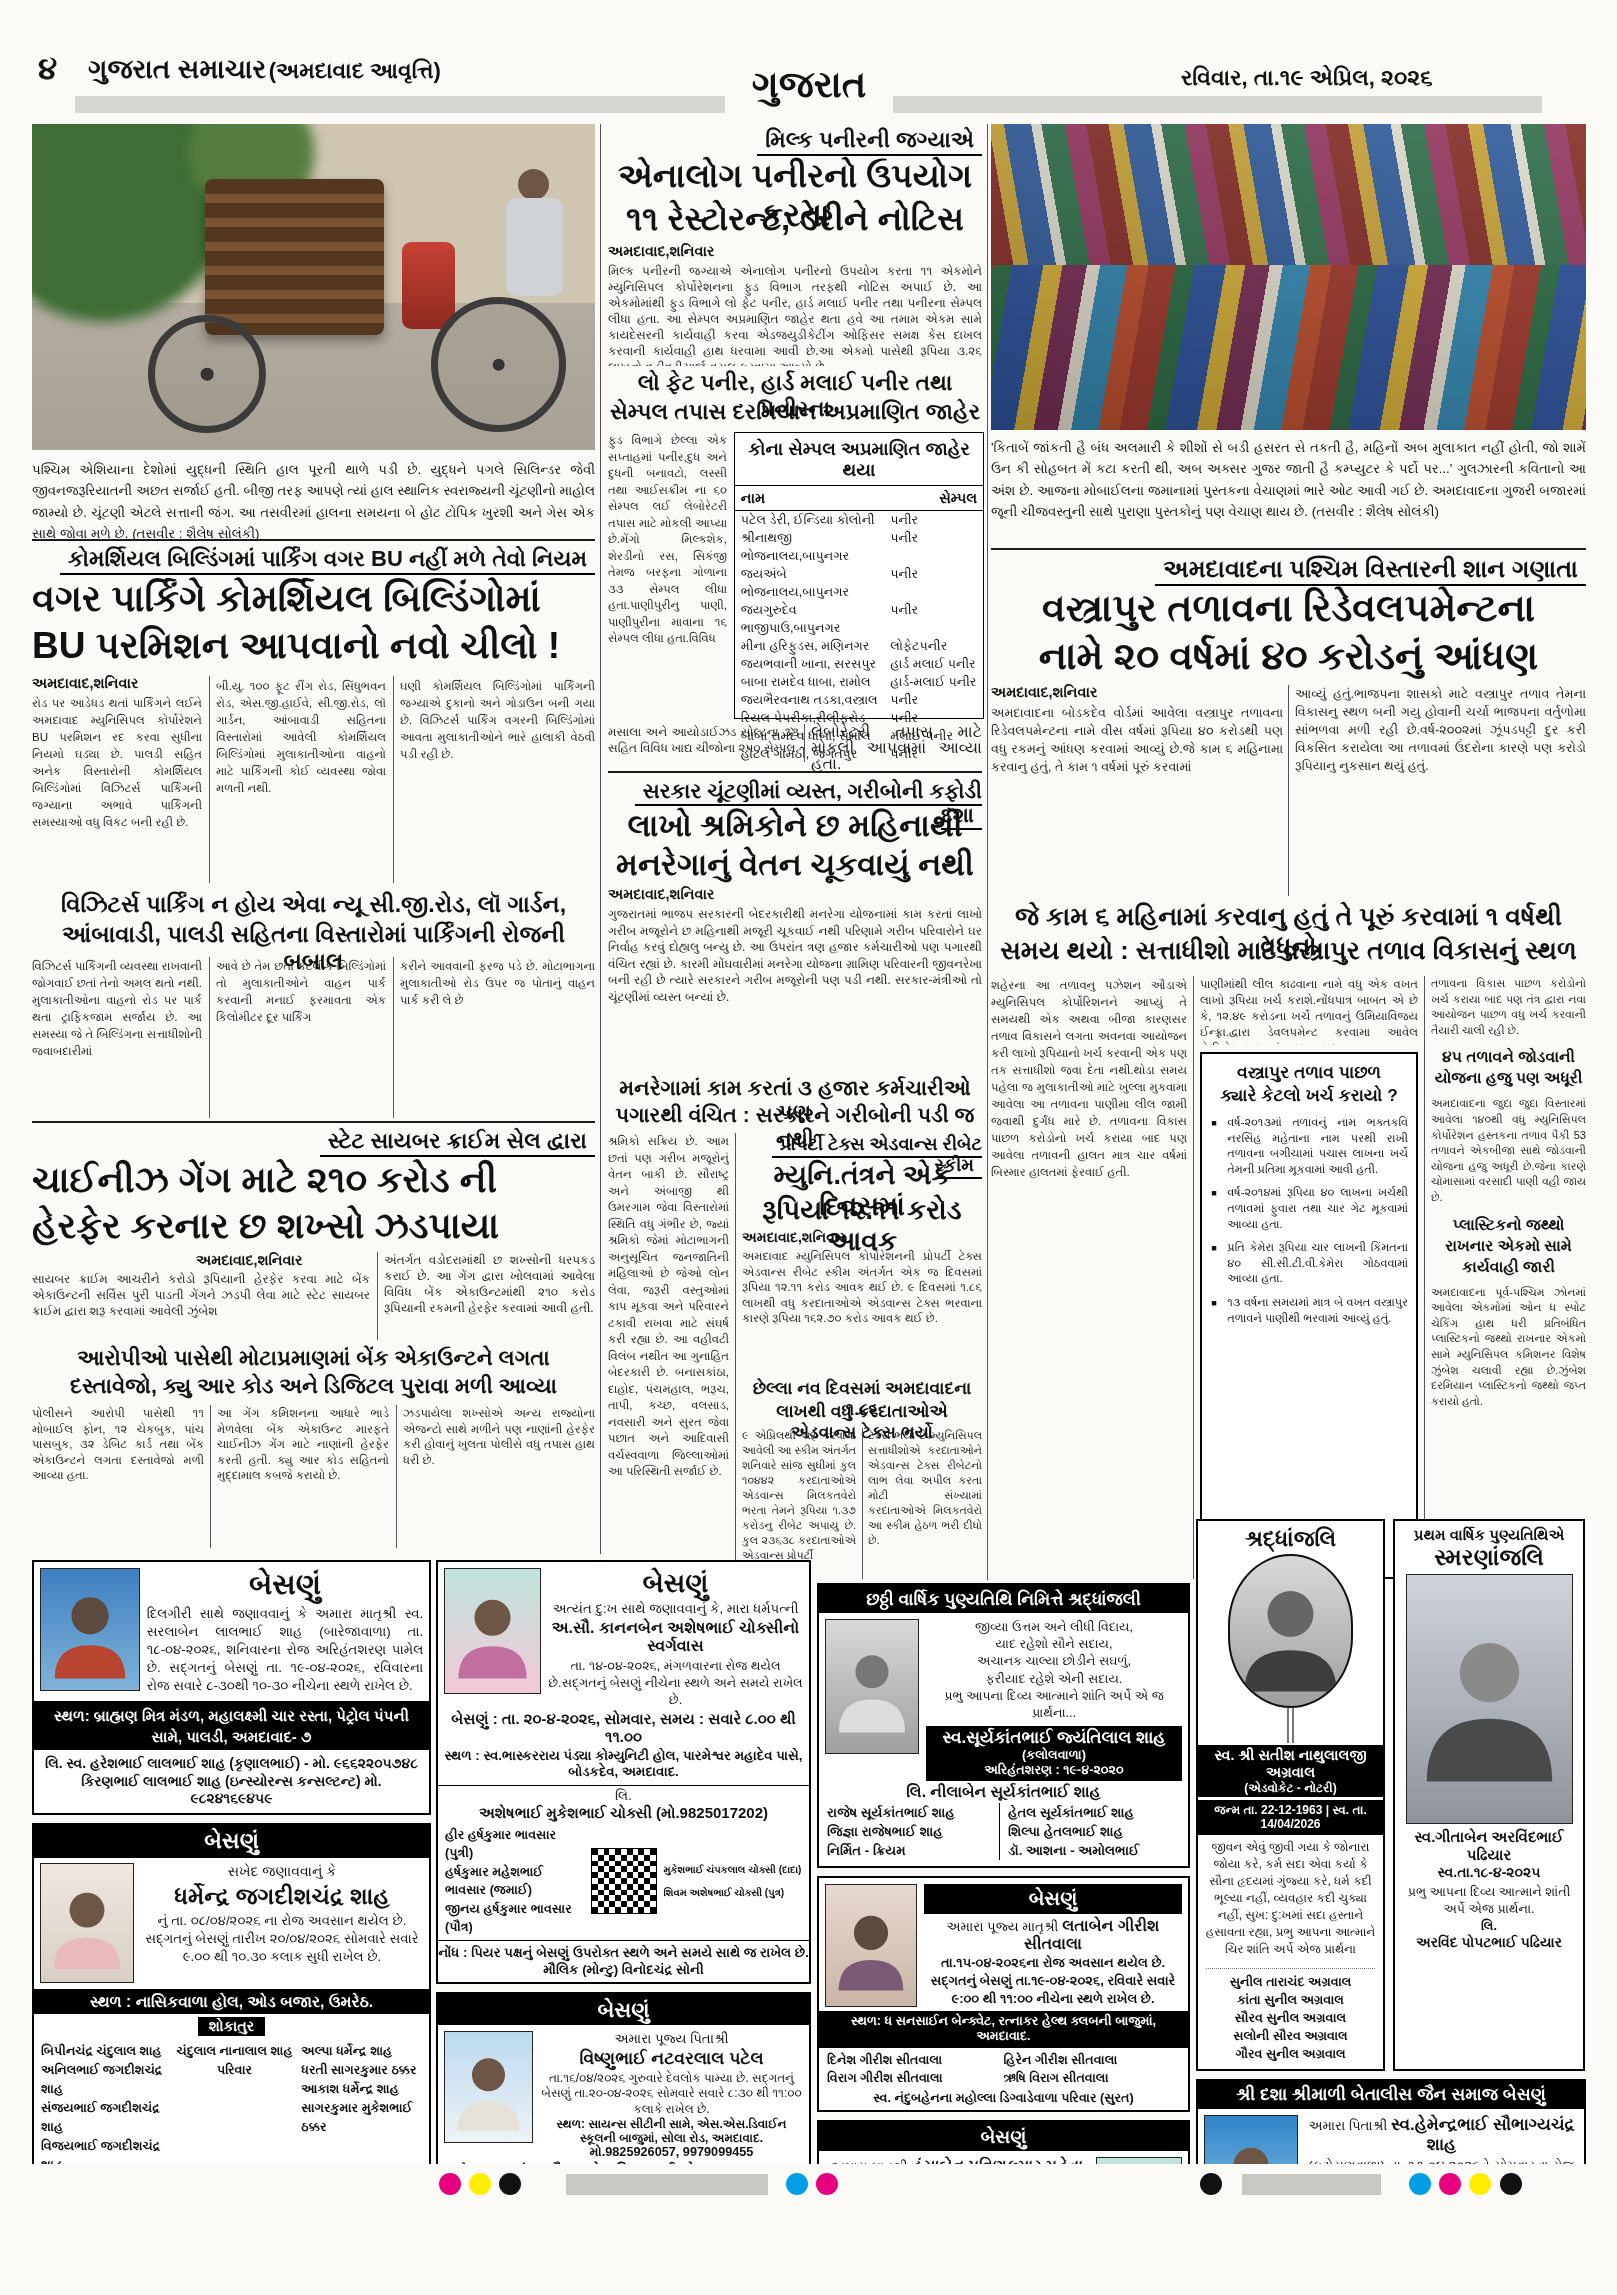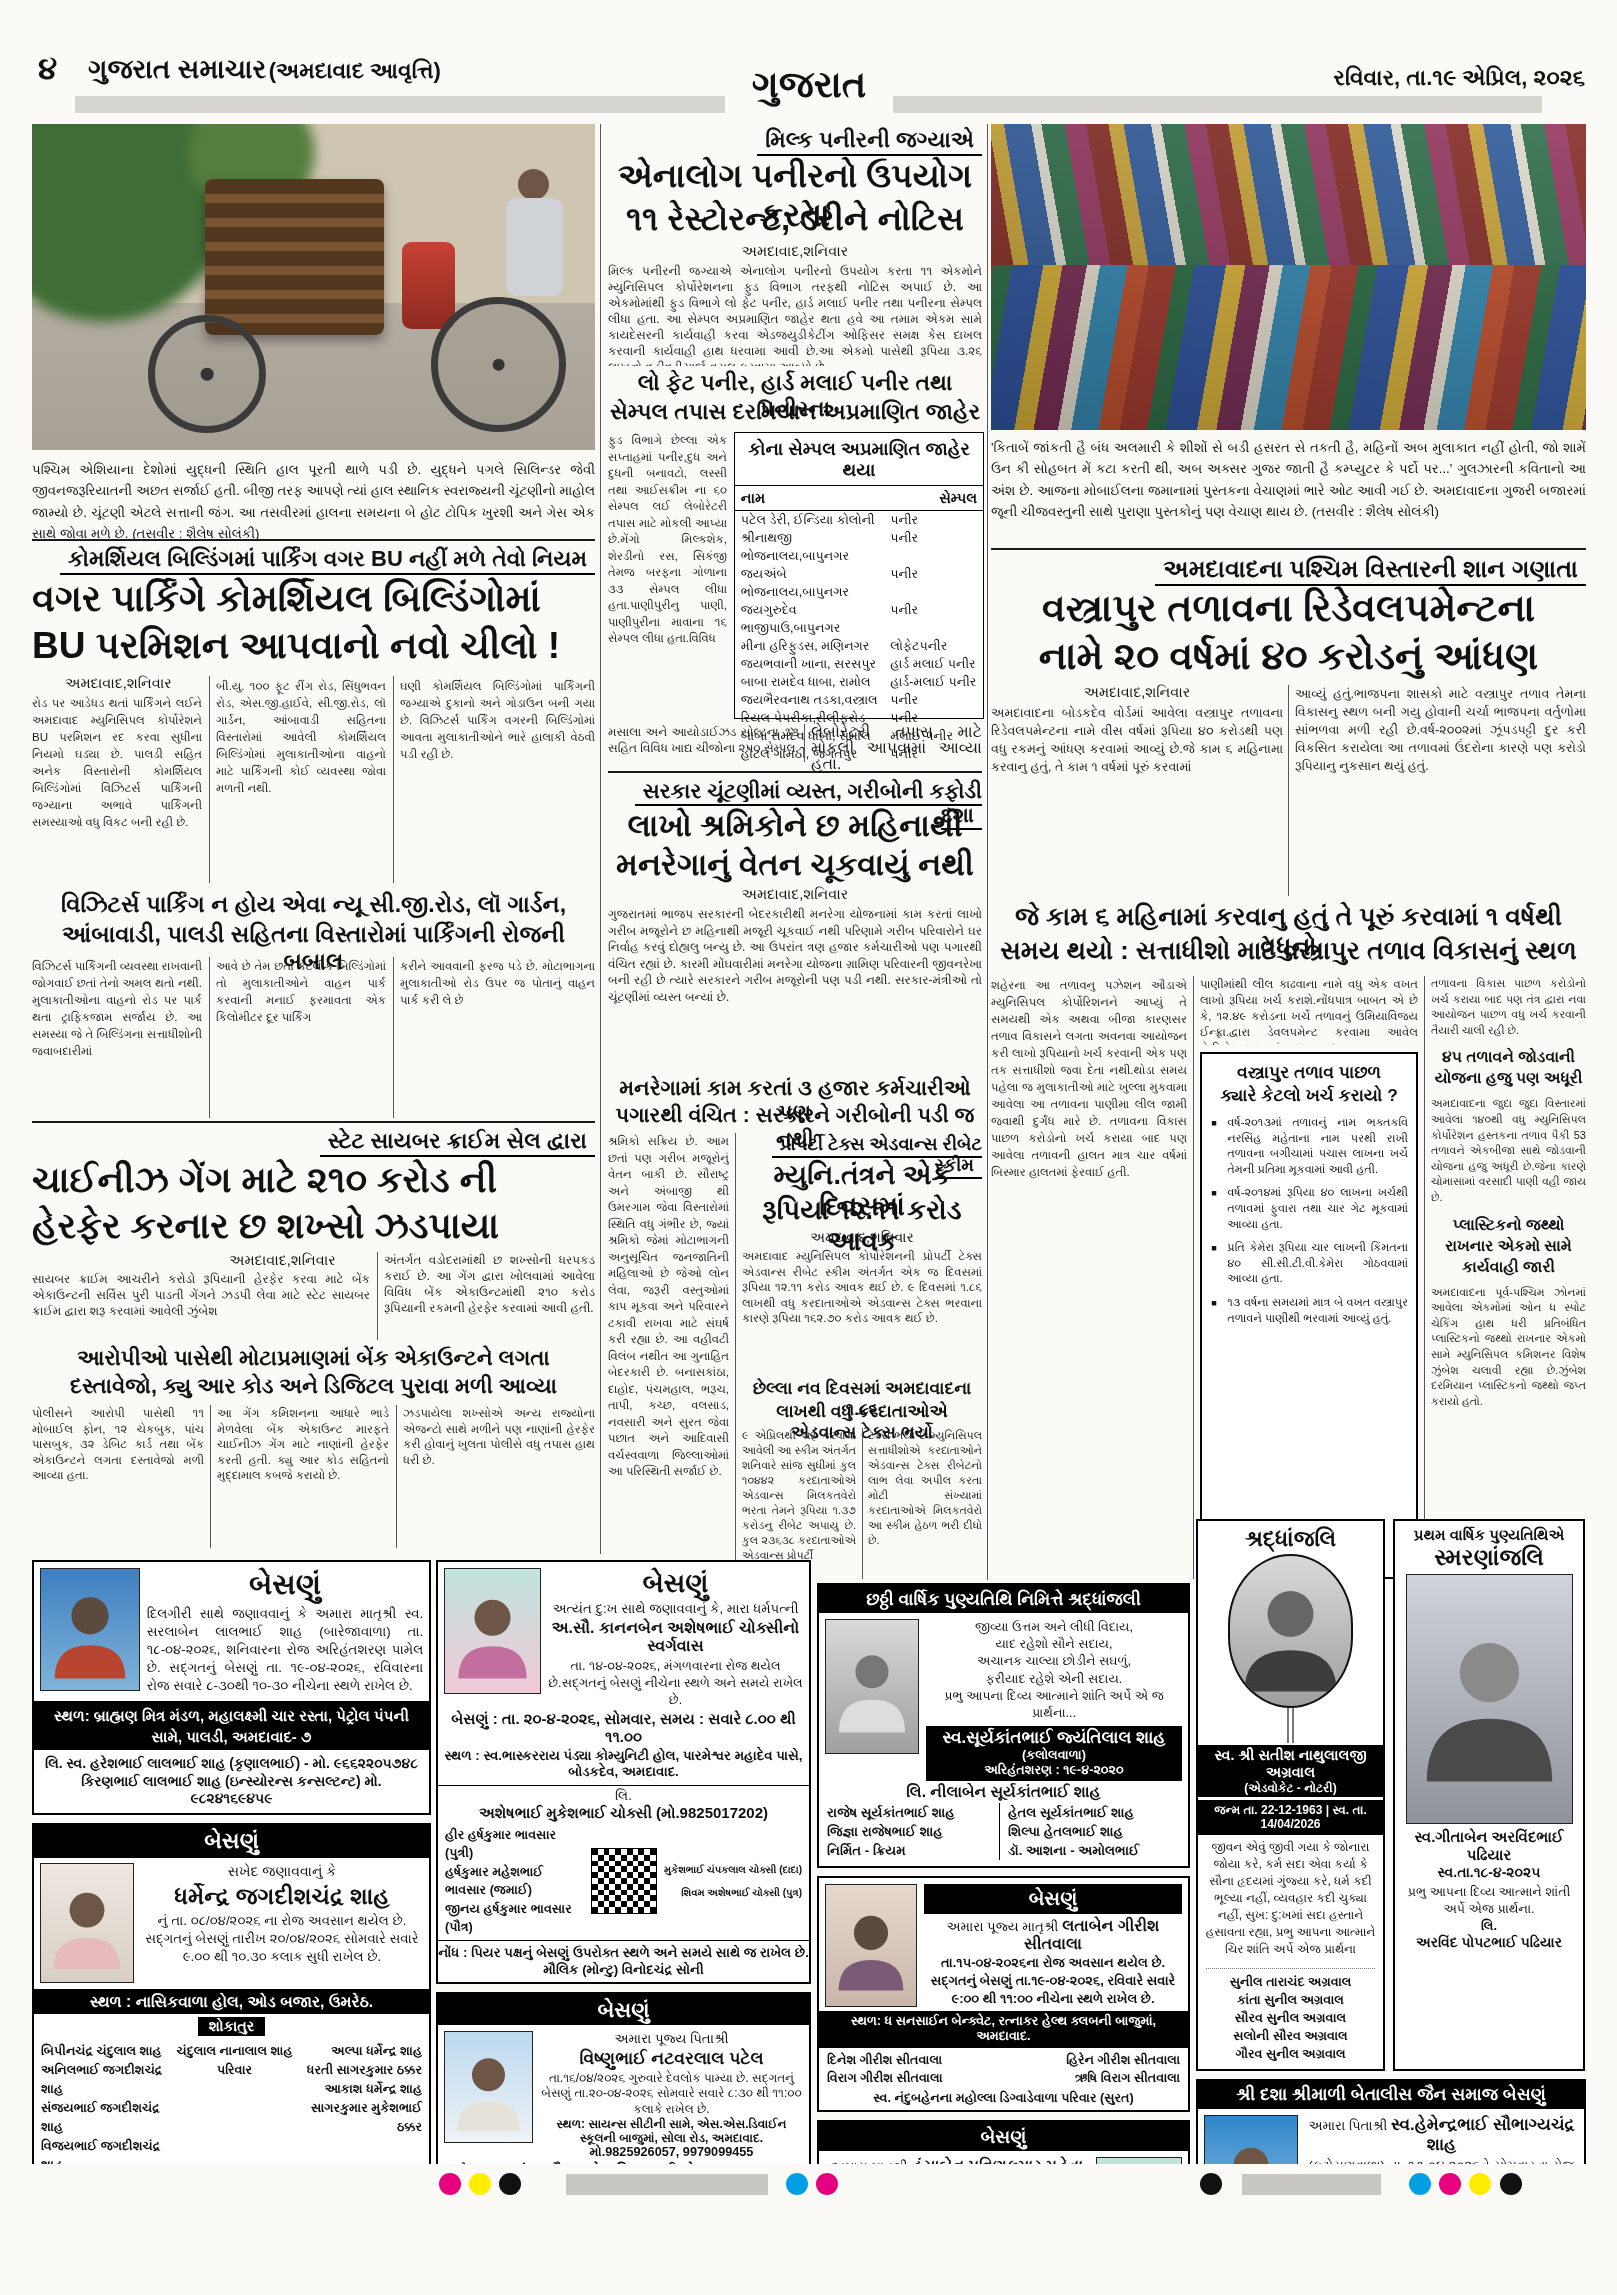--- a/index.html
+++ b/index.html
@@ -1,25 +1,25 @@
 <!DOCTYPE html>
 <html style="font-size:9.2px"><head>
 <meta charset="utf-8">
 <style>
   html,body{margin:0;padding:0}
   body{width:1617px;height:2295px;position:relative;background:#fbfaf6;color:#111;
        font-family:"Liberation Sans","DejaVu Sans",sans-serif;overflow:hidden}
   .abs{position:absolute}
-  .b{font-weight:bold}.c{text-align:center}.r{text-align:right}.j{text-align:justify}
+  .b{font-weight:bold}.c{text-align:center}.r{}.j{text-align:justify}
   .hr{position:absolute;background:#1a1a1a}
   .vr{position:absolute;background:#555;width:1.2px}
   .kick{font-weight:bold;text-align:right}
   .kick span{border-bottom:2.3px solid #000;padding:0 8px 2.3px}
   .body-txt{text-align:justify;color:#1c1c1c}
-  .dateline{font-weight:normal;text-align:center;font-size:14.4px}
+  .dateline{font-weight:bold;text-align:left;font-size:14.4px}
   
   .ph{position:absolute;overflow:hidden;background:#c9c2b2}
   #photoL{background:linear-gradient(#cfc6b2 0 55%,#b3aca0 55%,#a8a296 100%)}
   #photoL .foliage{position:absolute;left:-35px;top:-29px;width:266px;height:248px;
     background:radial-gradient(circle at 40% 40%,#3f6d35 0 55%,rgba(63,109,53,0) 62%);filter:blur(3.5px)}
   #photoL .foliage2{position:absolute;left:133px;top:-46px;width:173px;height:150px;
     background:radial-gradient(circle,#557d3f 0 50%,rgba(85,125,63,0) 60%);filter:blur(4.6px)}
   #photoL .chairs{position:absolute;left:173px;top:55px;width:179px;height:156px;border-radius:8px;
     background:repeating-linear-gradient(#53371f 0 15px,#7a5433 15px 24px);box-shadow:0 5.8px 10.4px rgba(0,0,0,.35)}
   #photoL .cyl{position:absolute;left:370px;top:118px;width:53px;height:87px;border-radius:9.2px;

